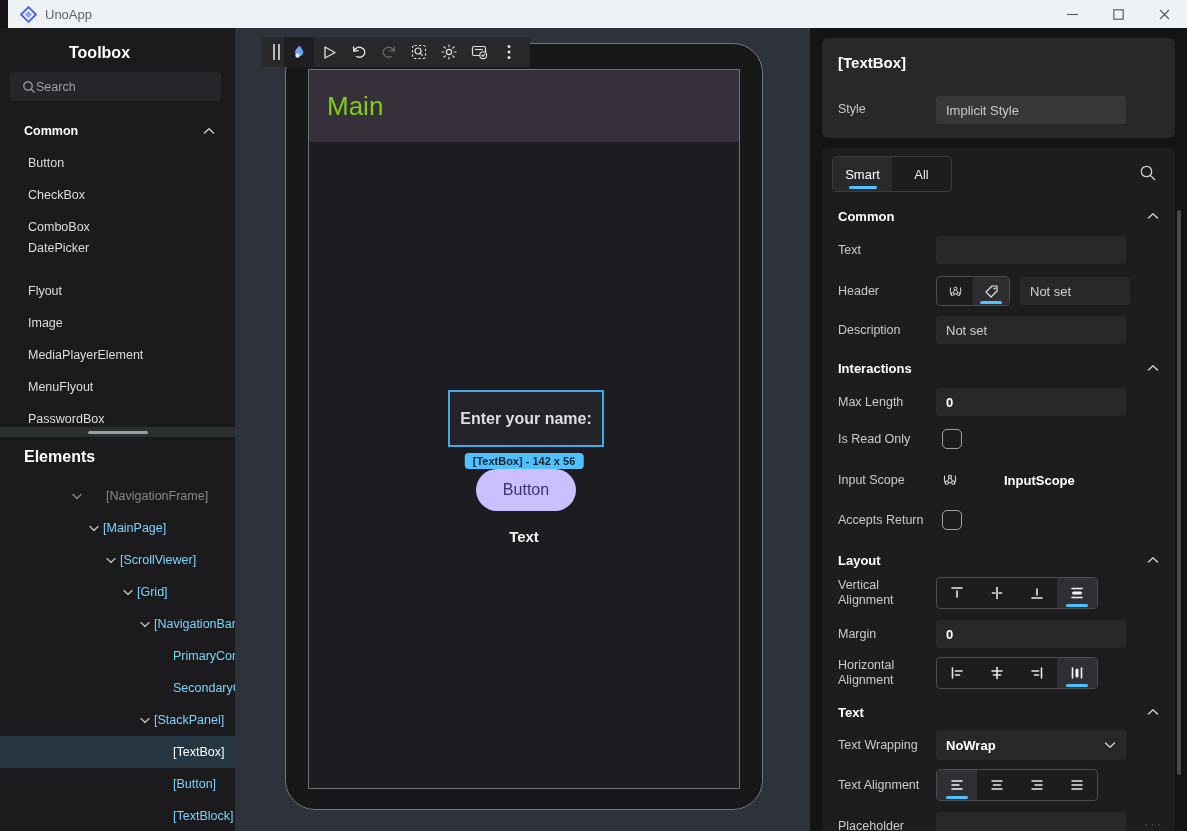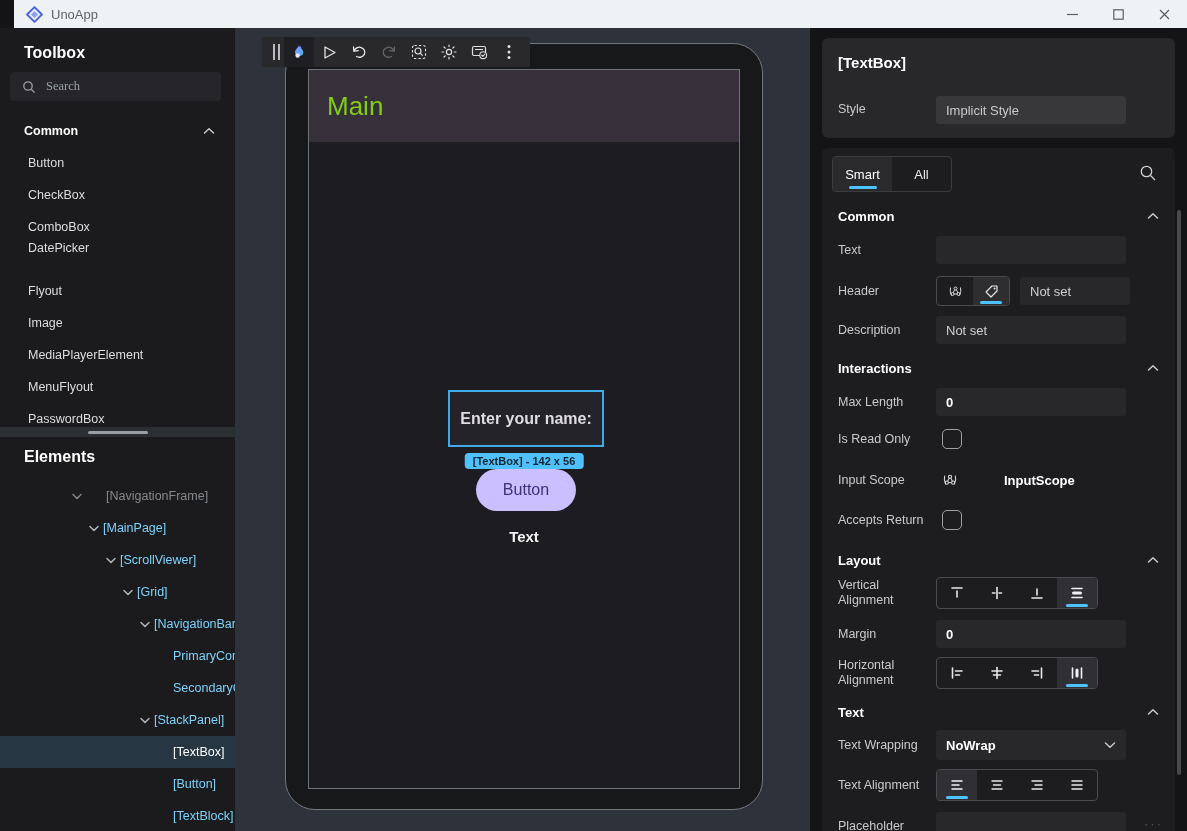--- a/index.html
+++ b/index.html
@@ -1,35 +1,35 @@
 <!DOCTYPE html>
 <html><head>
 <meta charset="utf-8">
 <style>
   * { box-sizing: border-box; margin: 0; padding: 0; }
   html,body { width:1187px; height:831px; overflow:hidden; background:#141416;
     font-family:"Liberation Sans", sans-serif; position:relative; color:#d9dadc; }
 
   
-  .titlebar { position:absolute; top:0; left:14px; right:0; height:28px; background:#eff2f5;
+  .titlebar { position:absolute; top:0; left:8px; right:0; height:28px; background:#eff2f5;
     display:flex; align-items:center; z-index:50; }
   .titlebar .logo { margin-left:12px; display:flex; align-items:center; }
   .titlebar .appname { margin-left:8px; font-size:13px; color:#5f646b; }
   .win-controls { margin-left:auto; display:flex; height:100%; }
   .win-btn { width:46px; height:100%; display:flex; align-items:center; justify-content:center;
     color:#5a5e63; font-size:13px; }
 
   
   .left-panel { position:absolute; top:28px; left:0; width:235px; bottom:0;
     background:#1b1b1d; overflow:hidden; z-index:10; }
   .lp-title { position:absolute; left:24px; font-weight:bold; font-size:16px; color:#ffffff; }
   .search-box { position:absolute; left:10px; top:44px; width:211px; height:29px;
     background:#26262a; border-radius:4px; display:flex; align-items:center; padding-left:12px; }
   .search-box input { background:transparent; border:none; outline:none; color:#fca5a5;
-    font-size:12.5px; margin-left:10px; width:150px; font-family:Liberation Serif, serif; }
+    font-size:12.5px; width:150px; font-family:Liberation Sans, sans-serif; }
   .search-box input::placeholder { color:#9aa0a6; }
   .lp-section-hdr { position:absolute; left:0; right:0; top:92px; height:22px;
     display:flex; align-items:center; padding:0 20px 0 24px; }
   .lp-section-hdr .t { font-weight:bold; font-size:12.5px; color:#ffffff; flex:1; }
   .tb-item { position:absolute; left:0; right:0; height:32px; display:flex; align-items:center;
     padding-left:28px; font-size:12.5px; color:#dcdde0; cursor:default; }
   .splitter { position:absolute; left:0; right:0; top:399px; height:10px; background:#2c2f32; }
   .splitter .handle { position:absolute; left:50%; top:4px; width:60px; height:3px; margin-left:-30px;
     background:#9a9ea2; border-radius:2px; }
   .tree-row { position:absolute; left:0; right:0; height:32px; display:flex; align-items:center;
@@ -140,21 +140,21 @@
     </div>
     <div class="win-btn">
       <svg width="11" height="11" viewBox="0 0 11 11">
           <path d="M1 1 L10 10 M10 1 L1 10" stroke="#5a5e63" stroke-width="1.2"></path>
         </svg>
     </div>
   </div>
 </div>
 
 <div class="left-panel">
-  <div class="lp-title" style="top:16px;">Toolbox</div>
+  <div class="lp-title" style="top:16px;margin-left:45px;">Toolbox</div>
 
   <div class="search-box">
     <span>
       <svg width="14" height="14" viewBox="0 0 14 14">
           <circle cx="6" cy="6" r="4.2" fill="none" stroke="#9aa0a6" stroke-width="1.3"></circle>
           <line x1="9.2" y1="9.2" x2="12.6" y2="12.6" stroke="#9aa0a6" stroke-width="1.3"></line>
         </svg>
     </span>
     <input placeholder="Search" style="">
   </div>

